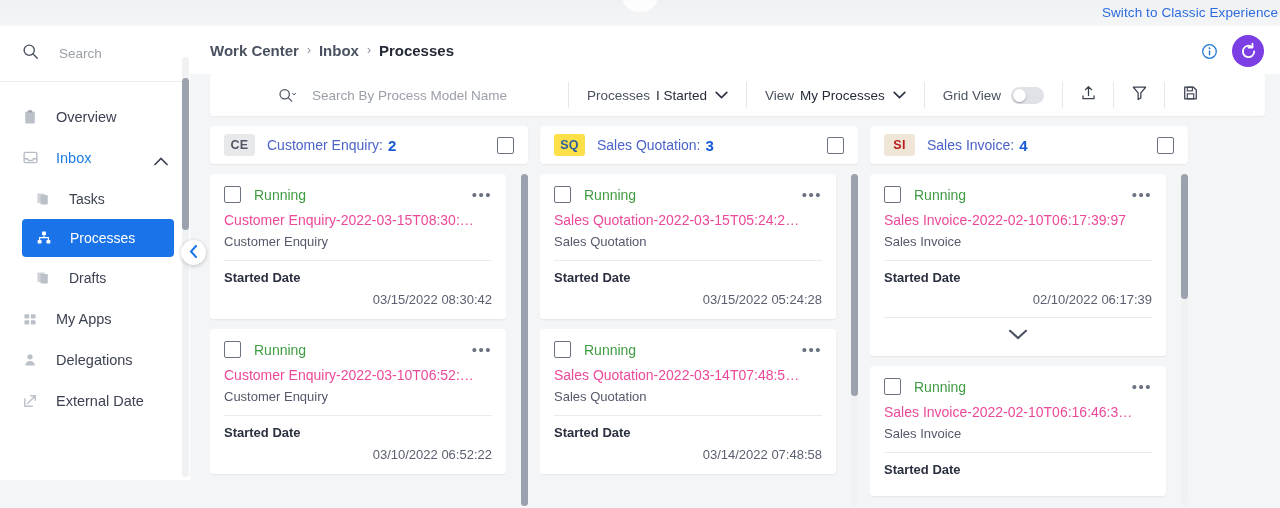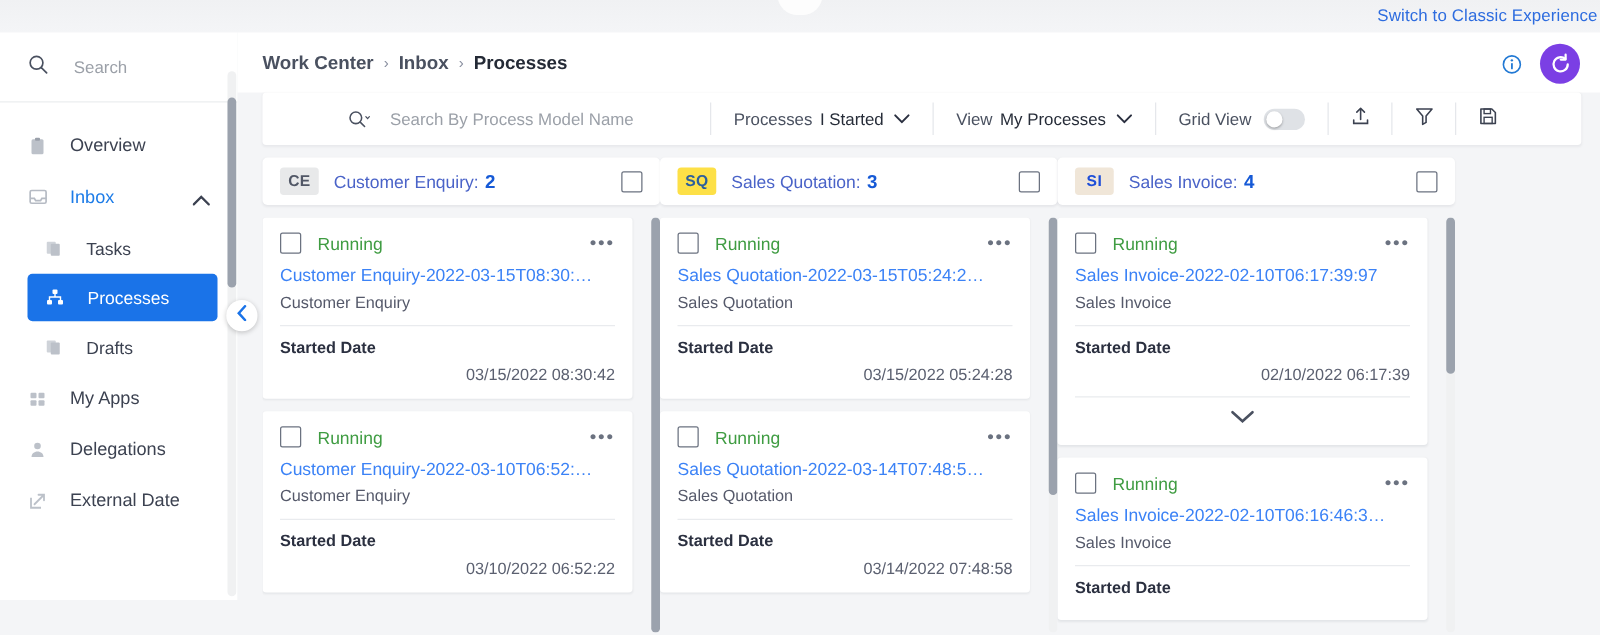--- a/index.html
+++ b/index.html
@@ -102,21 +102,21 @@
     width: 33px; height: 17px; border-radius: 9px; background: #dfe2e6;
     position: relative; cursor: pointer; margin-left: 4px;
   }
   .toggle-knob {
     position: absolute; left: 2px; top: 2px; width: 13px; height: 13px;
     border-radius: 50%; background: #ffffff; box-shadow: 0 1px 2px rgba(0,0,0,.3);
   }
   .tb-icon { width: 50px; height: 100%; display: flex; align-items: center; justify-content: center; cursor: pointer; }
 
   
-  .cols { position: absolute; left: 20px; top: 100px; width: 1060px; height: 380px; display: flex; }
+  .cols { position: absolute; left: 20px; top: 100px; width: 1060px; height: 380px; display: flex; gap: 12px; }
   .col { position: relative; width: 318px; }
   .col-head {
     height: 38px; background: #ffffff; border-radius: 4px;
     display: flex; align-items: center; padding: 0 14px;
     box-shadow: 0 1px 2px rgba(16,24,40,.06);
   }
   .badge {
     width: 31px; height: 22px; border-radius: 3px; font-size: 12.5px; font-weight: 700;
     display: flex; align-items: center; justify-content: center; letter-spacing: .3px;
   }
@@ -134,21 +134,21 @@
     width: 296px;
   }
   .card-top { display: flex; align-items: center; }
   .card-check {
     width: 17px; height: 17px; border: 1.6px solid #6b7280; border-radius: 2px;
     cursor: pointer; flex: 0 0 auto;
   }
   .status { font-size: 14px; color: #3f9c42; margin-left: 13px; font-weight: 500; }
   .dots { margin-left: auto; color: #6b7280; letter-spacing: 1.5px; font-size: 15px; cursor: pointer; line-height: 10px; }
   .card-link {
-    display: block; margin-top: 9px; font-size: 14px; color: #3b82f6; cursor: pointer;
+    display: block; margin-top: 9px; font-size: 14px; color: #ec4899; cursor: pointer;
     white-space: nowrap; overflow: hidden; text-overflow: ellipsis;
   }
   .card-sub { margin-top: 6px; font-size: 13px; color: #55596a; }
   .card-rule { height: 1px; background: #e9ebee; margin: 11px 0 9px 0; }
   .field-label { font-size: 13px; color: #2b3040; font-weight: 700; }
   .field-value { font-size: 13px; color: #5b6070; margin-top: 7px; text-align: right; }
   .card-expand { display: flex; align-items: center; justify-content: center; padding-top: 8px; cursor: pointer; }
   .card-exp-rule { height: 1px; background: #e9ebee; margin: 10px 0 0 0; }
 
   .col-track {
@@ -457,21 +457,21 @@
               <div class="field-value">03/14/2022 07:48:58</div>
             </div>
           </div>
           <div class="col-track"></div>
           <div class="col-thumb" style="top:0;height:222px;"></div>
         </div>
       </div>
 
       <div class="col">
         <div class="col-head">
-          <span class="badge" style="background:#f0e6d8;color:#1d4ed8;">SI</span>
+          <span class="badge" style="background:#f0e6d8;color:#b91c1c;">SI</span>
           <span class="col-title">Sales Invoice:</span>
           <span class="col-count">4</span>
           <span class="hdr-check"></span>
         </div>
         <div class="col-body clip">
           <div class="cardwrap">
             <div class="card">
               <div class="card-top">
                 <span class="card-check"></span>
                 <span class="status">Running</span>

